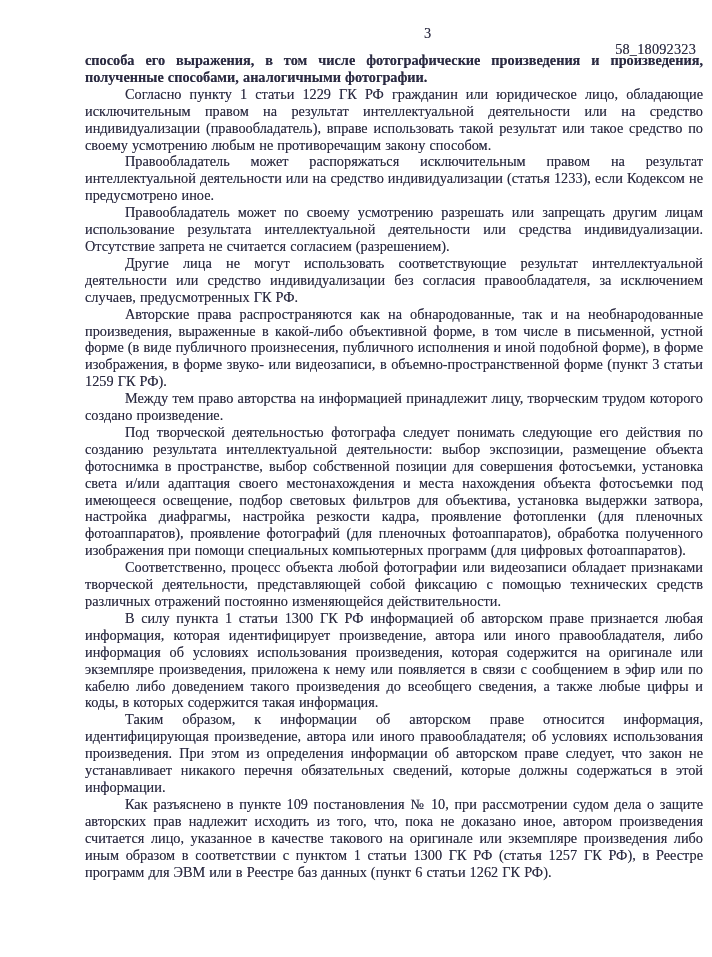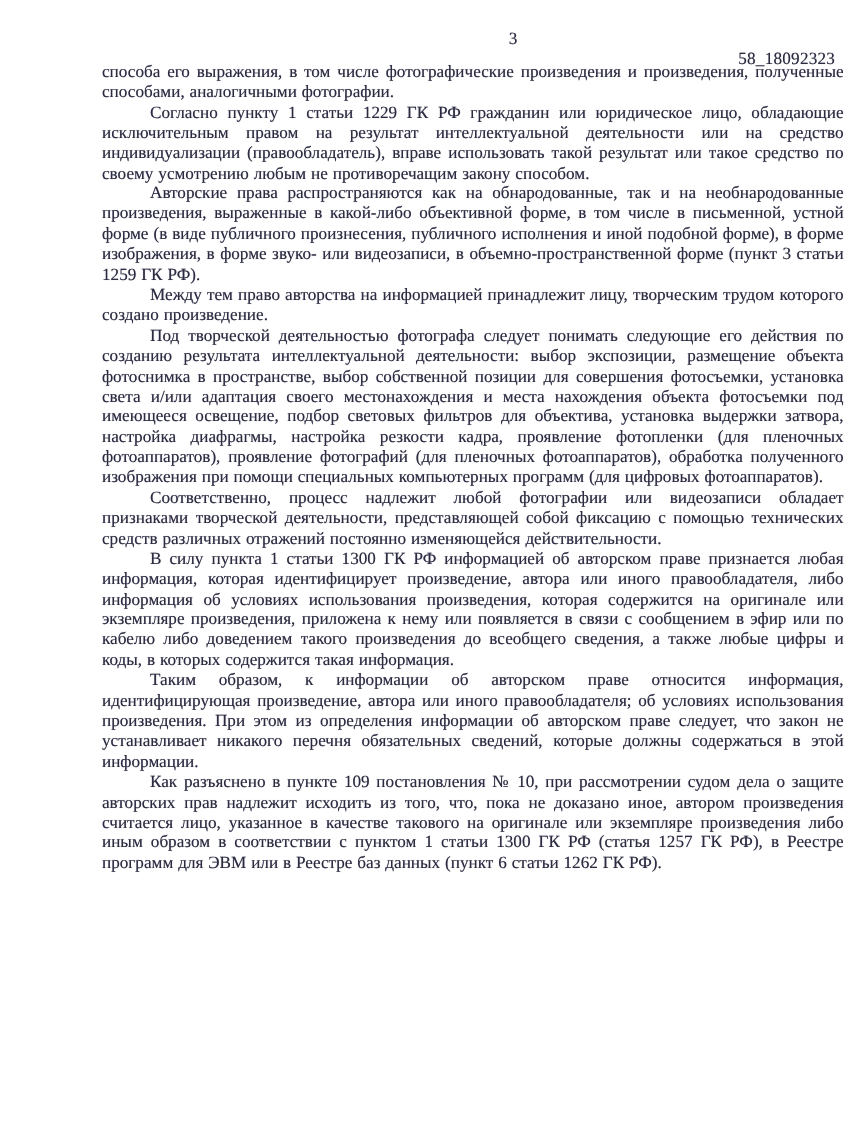--- a/index.html
+++ b/index.html
@@ -47,37 +47,41 @@
     padding: 0;
     font-size: 14.3px;
     line-height: 16.9px;
     text-align: justify;
     text-indent: 40px;
     word-spacing: 0.5px;
     text-shadow: 0 0 0.6px rgba(43, 43, 66, 0.55);
   }
   .doc-body p.no-indent {
     text-indent: 0;
+    font-weight: bold;
   }
   .page-header span {
     text-shadow: 0 0 0.6px rgba(43, 43, 66, 0.55);
   }
 </style>
 </head>
 <body>
 
 <div class="page">
   <div class="page-header">
     <span class="page-number">3</span>
     <span class="doc-id">58_18092323</span>
   </div>
   <div class="doc-body">
       <p class="no-indent">способа его выражения, в том числе фотографические произведения и произведения, полученные способами, аналогичными фотографии.</p>
       <p>Согласно пункту 1 статьи 1229 ГК РФ гражданин или юридическое лицо, обладающие исключительным правом на результат интеллектуальной деятельности или на средство индивидуализации (правообладатель), вправе использовать такой результат или такое средство по своему усмотрению любым не противоречащим закону способом.</p>
+      <p>Правообладатель может распоряжаться исключительным правом на результат интеллектуальной деятельности или на средство индивидуализации (статья 1233), если Кодексом не предусмотрено иное.</p>
+      <p>Правообладатель может по своему усмотрению разрешать или запрещать другим лицам использование результата интеллектуальной деятельности или средства индивидуализации. Отсутствие запрета не считается согласием (разрешением).</p>
+      <p>Другие лица не могут использовать соответствующие результат интеллектуальной деятельности или средство индивидуализации без согласия правообладателя, за исключением случаев, предусмотренных ГК РФ.</p>
       <p>Авторские права распространяются как на обнародованные, так и на необнародованные произведения, выраженные в какой-либо объективной форме, в том числе в письменной, устной форме (в виде публичного произнесения, публичного исполнения и иной подобной форме), в форме изображения, в форме звуко- или видеозаписи, в объемно-пространственной форме (пункт 3 статьи 1259 ГК РФ).</p>
       <p>Между тем право авторства на информацией принадлежит лицу, творческим трудом которого создано произведение.</p>
       <p>Под творческой деятельностью фотографа следует понимать следующие его действия по созданию результата интеллектуальной деятельности: выбор экспозиции, размещение объекта фотоснимка в пространстве, выбор собственной позиции для совершения фотосъемки, установка света и/или адаптация своего местонахождения и места нахождения объекта фотосъемки под имеющееся освещение, подбор световых фильтров для объектива, установка выдержки затвора, настройка диафрагмы, настройка резкости кадра, проявление фотопленки (для пленочных фотоаппаратов), проявление фотографий (для пленочных фотоаппаратов), обработка полученного изображения при помощи специальных компьютерных программ (для цифровых фотоаппаратов).</p>
-      <p>Соответственно, процесс надлежит любой фотографии или видеозаписи обладает признаками творческой деятельности, представляющей собой фиксацию с помощью технических средств различных отражений постоянно изменяющейся действительности.</p>
+      <p>Соответственно, процесс объекта любой фотографии или видеозаписи обладает признаками творческой деятельности, представляющей собой фиксацию с помощью технических средств различных отражений постоянно изменяющейся действительности.</p>
       <p>В силу пункта 1 статьи 1300 ГК РФ информацией об авторском праве признается любая информация, которая идентифицирует произведение, автора или иного правообладателя, либо информация об условиях использования произведения, которая содержится на оригинале или экземпляре произведения, приложена к нему или появляется в связи с сообщением в эфир или по кабелю либо доведением такого произведения до всеобщего сведения, а также любые цифры и коды, в которых содержится такая информация.</p>
       <p>Таким образом, к информации об авторском праве относится информация, идентифицирующая произведение, автора или иного правообладателя; об условиях использования произведения. При этом из определения информации об авторском праве следует, что закон не устанавливает никакого перечня обязательных сведений, которые должны содержаться в этой информации.</p>
       <p>Как разъяснено в пункте 109 постановления № 10, при рассмотрении судом дела о защите авторских прав надлежит исходить из того, что, пока не доказано иное, автором произведения считается лицо, указанное в качестве такового на оригинале или экземпляре произведения либо иным образом в соответствии с пунктом 1 статьи 1300 ГК РФ (статья 1257 ГК РФ), в Реестре программ для ЭВМ или в Реестре баз данных (пункт 6 статьи 1262 ГК РФ).</p>
     </div>
 </div>
 
 </body></html>

